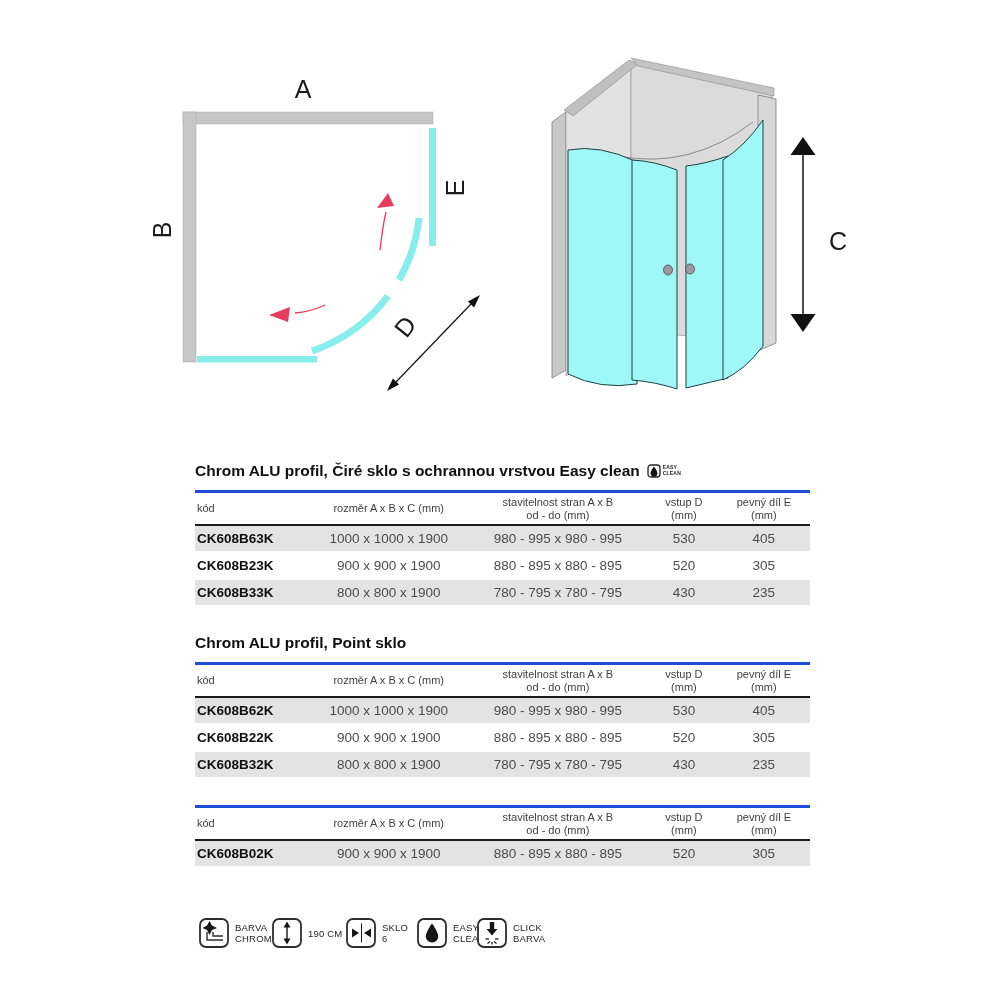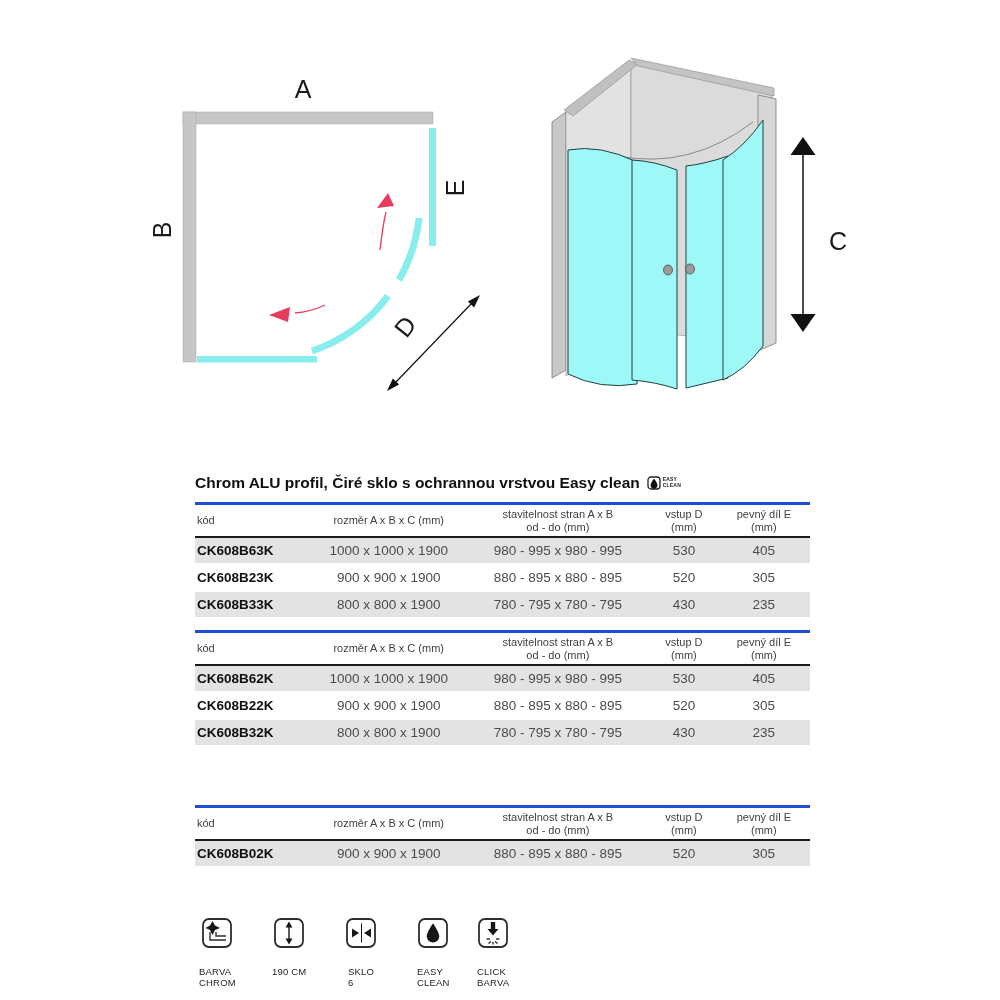--- a/index.html
+++ b/index.html
@@ -8,40 +8,40 @@
   svg text{font-family:"Liberation Sans",sans-serif;}
 
   
   .diagram{position:absolute;}
   #plan{left:150px;top:60px;}
   #view3d{left:540px;top:48px;}
   .dimlabel{font-size:25px;fill:#1a1a1a;font-weight:400;}
 
   
   .spec-table{position:absolute;left:195px;width:615px;}
-  .tbl-title{display:flex;align-items:center;gap:7px;margin:16px 0 11px 0;
+  .tbl-title{display:flex;align-items:center;gap:7px;margin:4px 0 11px 0;
              font-size:15.5px;line-height:17px;font-weight:bold;color:#101010;}
   .badge{display:inline-flex;align-items:center;gap:2px;}
   .badge-txt span{display:block;font-size:5px;line-height:5.5px;font-weight:bold;color:#222;letter-spacing:.2px;}
   .thead{display:flex;align-items:center;height:31px;
          border-top:3px solid #1d4ed8;border-bottom:2px solid #1b1b1b;}
   .thead .c{font-size:11px;line-height:12.5px;color:#3f3f3f;}
   .trow{display:flex;align-items:center;height:25px;border-bottom:2px solid #fff;font-size:13.5px;color:#4c4c4c;}
   .trow.odd{background:var(--stripe,#E3E3E3);align-items:center;}
   .c{box-sizing:border-box;}
   .c0{width:19%;text-align:left;padding-left:2px;}
   .c1{width:25%;text-align:center;}
   .c2{width:30%;text-align:center;}
   .c3{width:11%;text-align:center;}
   .c4{width:15%;text-align:center;}
   .c .ln{display:block;}
   .code{font-weight:bold;color:#101010;font-size:13.5px;}
 
   
-  .feat{position:absolute;top:918px;display:flex;align-items:center;gap:18px;height:30px;flex-direction:column;}
+  .feat{position:absolute;top:918px;display:flex;align-items:center;gap:6px;height:30px;}
   .flabel span{display:block;font-size:9.5px;line-height:11px;color:#242424;letter-spacing:.2px;}
   .fbox{flex:0 0 auto;}
 </style>
 </head>
 <body>
 
 <div id="canvas">
 
   <svg id="plan" class="diagram" width="360" height="350" viewBox="0 0 360 350">
 
@@ -153,20 +153,23 @@
     <div class="trow odd">
       <div class="c c0 code">CK608B33K</div>
       <div class="c c1">800 x 800 x 1900</div>
       <div class="c c2">780 - 795 x 780 - 795</div>
       <div class="c c3">430</div>
       <div class="c c4">235</div>
     </div>
   </section>
 
   <section class="spec-table" style="top:630px">
+    <h2 class="tbl-title">
+      <span>Chrom ALU profil, Point sklo</span>
+    </h2>
     <div class="thead">
       <div class="c c0">kód</div>
       <div class="c c1">rozměr A x B x C (mm)</div>
       <div class="c c2">
           <span class="ln">stavitelnost stran A x B</span>
           <span class="ln">od - do (mm)</span>
         </div>
       <div class="c c3">
           <span class="ln">vstup D</span>
           <span class="ln">(mm)</span>

